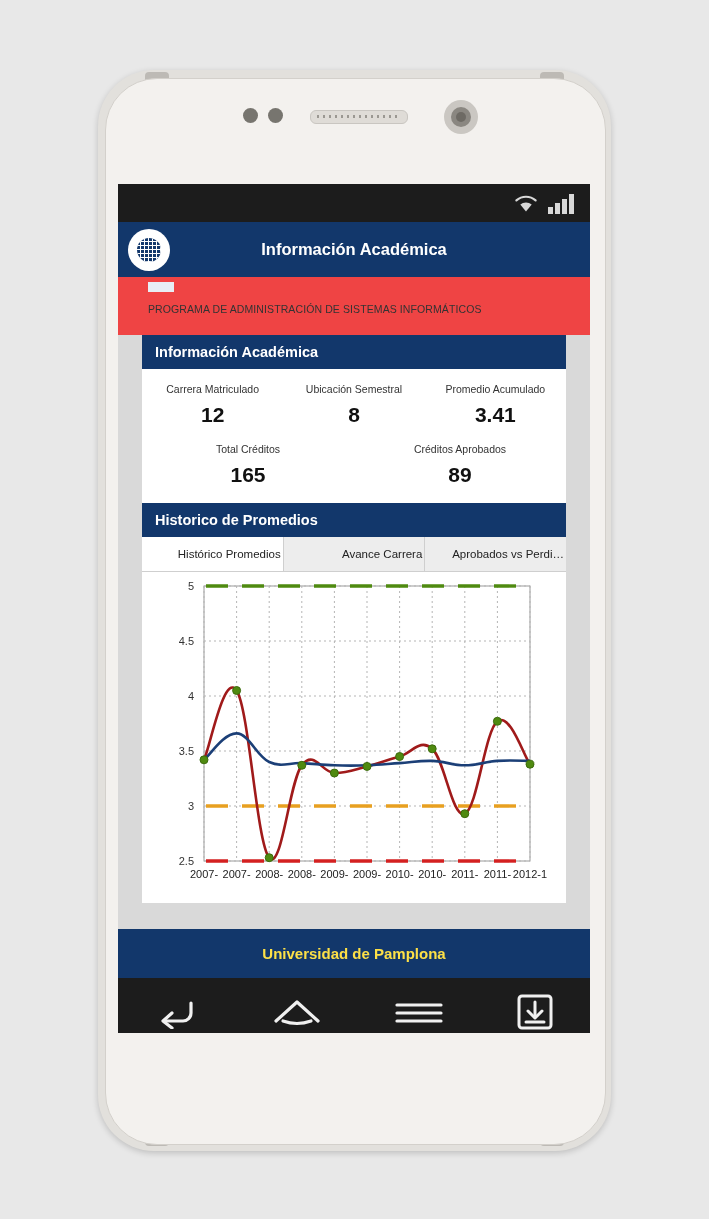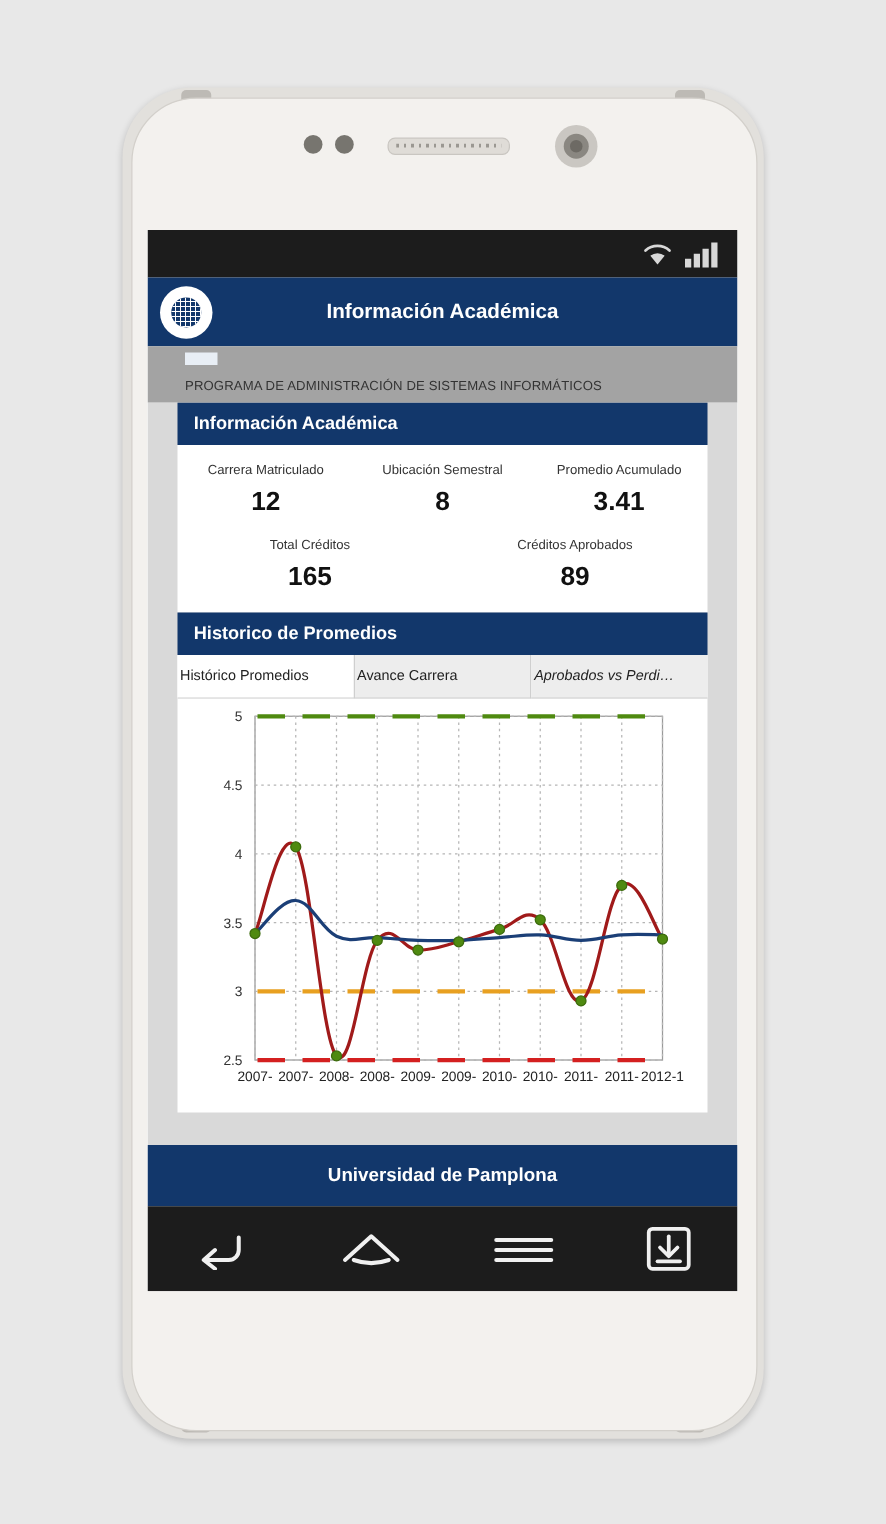--- a/index.html
+++ b/index.html
@@ -218,22 +218,22 @@
   .appbar-title {
     width: 100%;
     text-align: center;
     color: #ffffff;
     font-size: 16.5px;
     font-weight: bold;
   }
 
   
   .program-strip {
-    background: #a3a3a3;
-    height: 45px;
+    background: #ef4444;
+    height: 58px;
     position: relative;
     text-decoration: underline;
   }
   .program-ghost {
     position: absolute;
     left: 30px;
     top: 5px;
     width: 26px;
     height: 10px;
     background: #e8eef5;
@@ -285,47 +285,47 @@
     margin-top: 8px;
   }
   .info-row + .info-row { margin-top: 16px; justify-content: space-between; }
 
   .tabs {
     display: flex;
     background: #ffffff;
   }
   .tab {
     flex: 1;
-    text-align: left;
+    text-align: right;
     font-size: 11.5px;
     color: #222222;
     padding: 11px 2px;
     border-right: 1px solid #cfcfcf;
     border-bottom: 1px solid #cfcfcf;
     background: #ffffff;
     white-space: nowrap;
     overflow: hidden;
     text-overflow: ellipsis;
   }
   .tab.inactive {
     background: #ededed;
   }
-  .tab:last-child { border-right: none; font-style: italic; }
+  .tab:last-child { border-right: none; }
 
   .chart-area {
     background: #ffffff;
     height: 331px;
     position: relative;
   }
   .chart-area svg { display: block; }
 
   
   .footer {
     background: #12376b;
-    color: #ffffff;
+    color: #fde047;
     text-align: center;
     font-weight: bold;
     font-size: 15px;
     padding: 16px 0;
   }
 
   
   .navbar {
     background: #1c1c1c;
     height: 68px;

